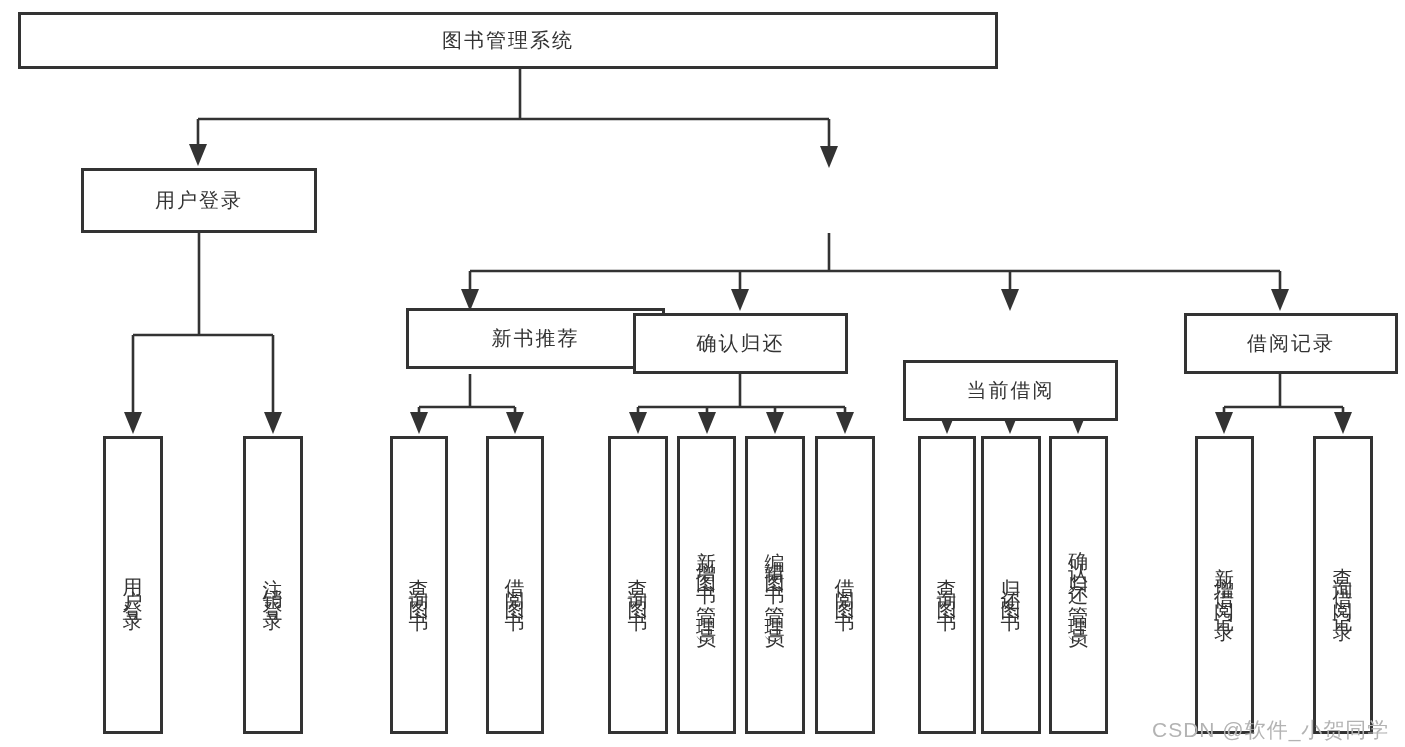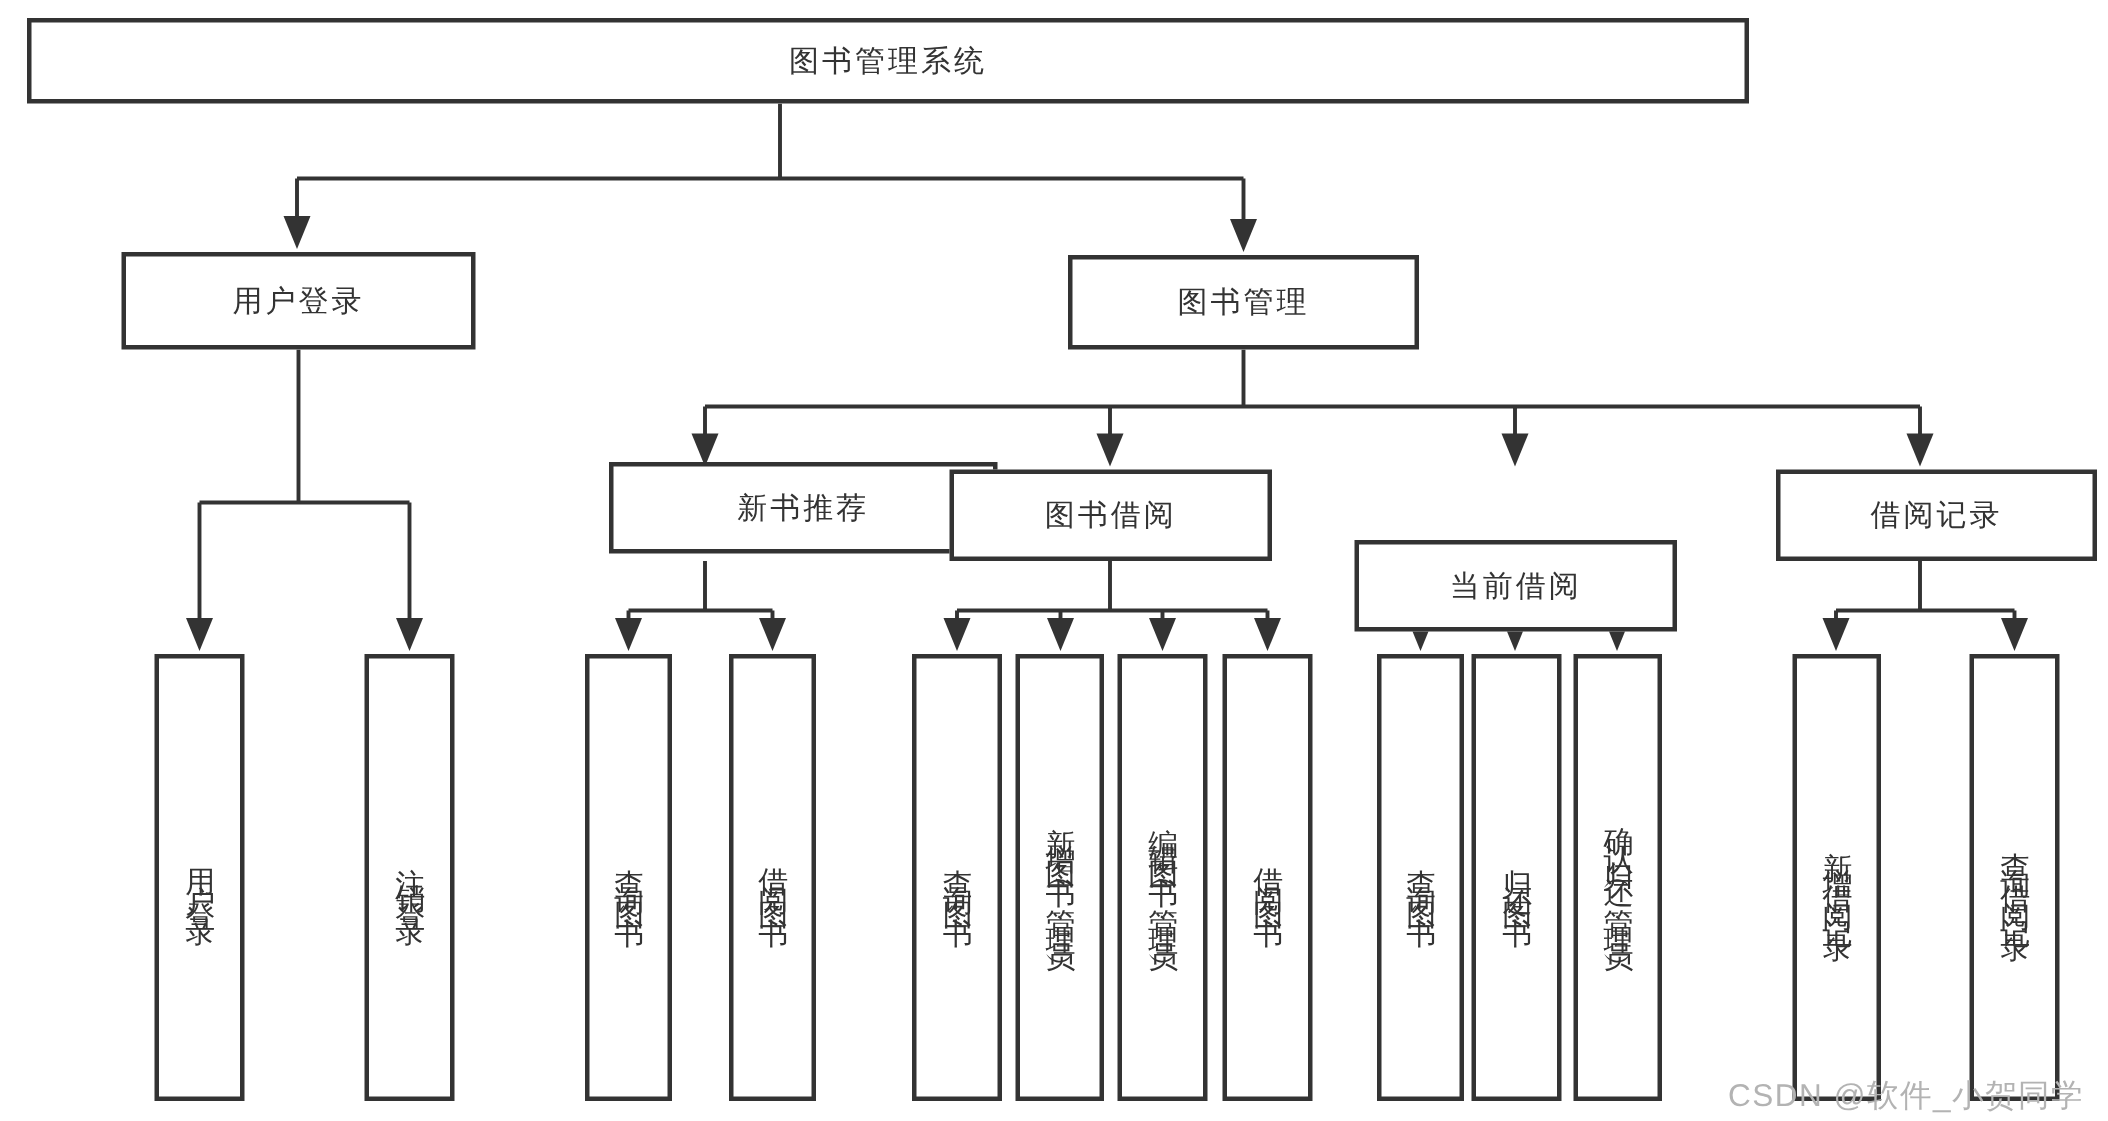--- a/index.html
+++ b/index.html
@@ -77,36 +77,33 @@
       <polygon points="766,412 784,412 775,434"></polygon>
       <polygon points="836,412 854,412 845,434"></polygon>
       <polygon points="938,412 956,412 947,434"></polygon>
       <polygon points="1001,412 1019,412 1010,434"></polygon>
       <polygon points="1069,412 1087,412 1078,434"></polygon>
       <polygon points="1215,412 1233,412 1224,434"></polygon>
       <polygon points="1334,412 1352,412 1343,434"></polygon>
     </g>
   </svg>
 
-  <div class="box hbox" style="left:18px;top:12px;width:1148px;height:57px;">
+  <div class="box hbox" style="left:18px;top:12px;width:980px;height:57px;">
     <span>图书管理系统</span>
   </div>
 
   <div class="box hbox" style="left:81px;top:168px;width:236px;height:65px;">
     <span>用户登录</span>
   </div>
-  <div class="box hbox" style="left:712px;top:170px;width:234px;height:63px;">
-    <span>图书管理</span>
-  </div>
 
   <div class="box hbox" style="left:363px;top:308px;width:259px;height:61px;margin-left:43px;">
     <span>新书推荐</span>
   </div>
   <div class="box hbox" style="left:633px;top:313px;width:215px;height:61px;">
-    <span>图书借阅</span>
+    <span>确认归还</span>
   </div>
   <div class="box hbox" style="left:903px;top:313px;width:215px;height:61px;margin-top:47px;">
     <span>当前借阅</span>
   </div>
   <div class="box hbox" style="left:1173px;top:313px;width:214px;height:61px;margin-left:11px;">
     <span>借阅记录</span>
   </div>
 
   <div class="box vbox" style="left:103px;top:436px;width:60px;height:298px;">
     <span>用户登录</span>

